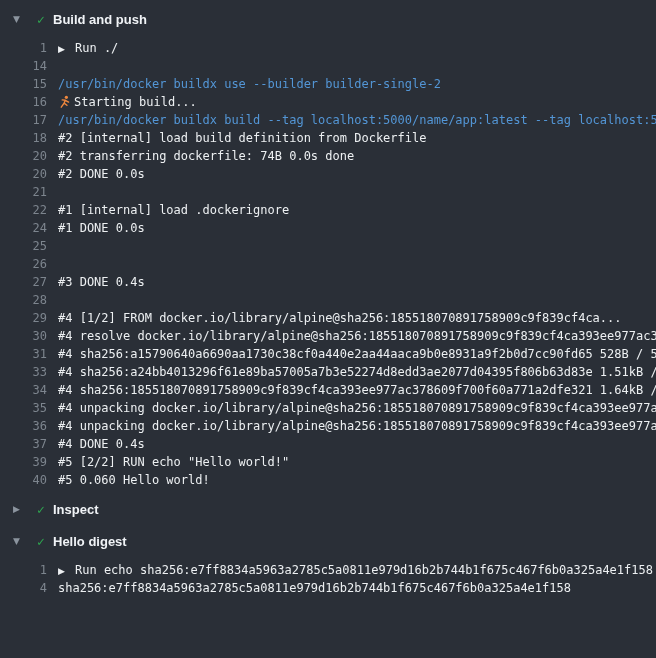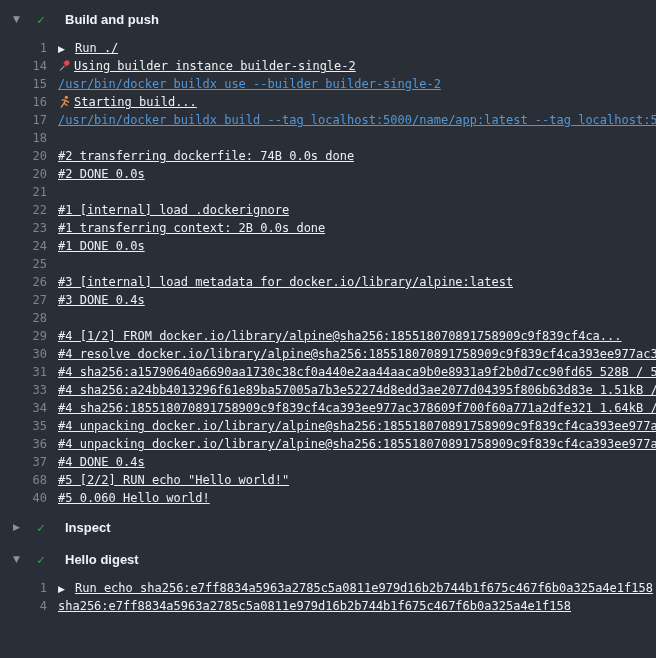--- a/index.html
+++ b/index.html
@@ -30,21 +30,20 @@
   }
   .check {
     flex: none;
     width: 16px;
     margin-left: 10px;
     font-size: 13px;
     font-weight: bold;
     color: var(--check_green, #2ea44f);
   }
   .section-title {
-    margin-left: 12px;
     font-family: "Liberation Sans", "DejaVu Sans", sans-serif;
     font-size: 13px;
     font-weight: 700;
     color: var(--header_text, #f0f3f6);
   }
   .section-image-digest { margin-top: 6px; }
   .lines { padding: 7px 0; }
   .line {
     display: flex;
     height: 18px;
@@ -56,21 +55,20 @@
     width: 47px;
     text-align: right;
     color: var(--line_number, #7d858e);
     cursor: pointer;
   }
   .content {
     margin-left: 11px;
     white-space: pre;
     overflow: hidden;
     color: var(--text, #edf0f2);
-    text-decoration: underline;
   }
   .content.command { color: var(--command, #5396d6); text-align: center; }
   .group-arrow {
     display: inline-block;
     width: 17px;
     font-family: "DejaVu Sans", sans-serif;
     font-size: 9px;
     color: var(--text, #edf0f2);
     cursor: pointer;
   }
@@ -88,75 +86,66 @@
       <span class="check">✓</span>
       <span class="section-title">Build and push</span>
     </div>
     <div class="lines">
         <div class="line">
           <span class="num">1</span>
           <span class="content group"><span class="group-arrow">▶</span>Run ./</span>
         </div>
         <div class="line">
           <span class="num">14</span>
-          <span class="content icon"><span class="inline-icon"><svg width="13" height="13" viewBox="0 0 16 16">
-                <line x1="2.5" y1="14" x2="8" y2="8.5" stroke="#9aa0a6" stroke-width="1.4"></line>
-                <path d="M8.5 3.5 L12.5 7.5 L10.5 9.5 L6.5 5.5 Z" fill="#c73a3a"></path>
-                <circle cx="11" cy="4.6" r="3.1" fill="#e5484d"></circle>
-              </svg></span>Using builder instance builder-single-2</span>
         </div>
         <div class="line">
           <span class="num">15</span>
           <span class="content command">/usr/bin/docker buildx use --builder builder-single-2</span>
         </div>
         <div class="line">
           <span class="num">16</span>
           <span class="content icon"><span class="inline-icon"><svg width="13" height="13" viewBox="0 0 16 16">
                 <circle cx="10.3" cy="2.8" r="2" fill="#f0883e"></circle>
                 <path d="M4 15 L7.5 10 L9 6.5 M9 6.5 L13 8.8 M9 6.5 L5.2 6 M7.5 10 L11 12.6" stroke="#f0883e" stroke-width="1.7" fill="none" stroke-linecap="round"></path>
               </svg></span>Starting build...</span>
         </div>
         <div class="line">
           <span class="num">17</span>
           <span class="content command">/usr/bin/docker buildx build --tag localhost:5000/name/app:latest --tag localhost:50</span>
         </div>
         <div class="line">
           <span class="num">18</span>
+          <span class="content plain">#2 [internal] load build definition from Dockerfile</span>
         </div>
         <div class="line">
           <span class="num">20</span>
           <span class="content plain">#2 transferring dockerfile: 74B 0.0s done</span>
         </div>
         <div class="line">
           <span class="num">20</span>
           <span class="content plain">#2 DONE 0.0s</span>
         </div>
         <div class="line">
           <span class="num">21</span>
           <span class="content blank"></span>
         </div>
         <div class="line">
           <span class="num">22</span>
           <span class="content plain">#1 [internal] load .dockerignore</span>
         </div>
         <div class="line">
-          <span class="num">23</span>
-          <span class="content plain">#1 transferring context: 2B 0.0s done</span>
-        </div>
-        <div class="line">
           <span class="num">24</span>
           <span class="content plain">#1 DONE 0.0s</span>
         </div>
         <div class="line">
           <span class="num">25</span>
           <span class="content blank"></span>
         </div>
         <div class="line">
           <span class="num">26</span>
-          <span class="content plain">#3 [internal] load metadata for docker.io/library/alpine:latest</span>
         </div>
         <div class="line">
           <span class="num">27</span>
           <span class="content plain">#3 DONE 0.4s</span>
         </div>
         <div class="line">
           <span class="num">28</span>
           <span class="content blank"></span>
         </div>
         <div class="line">
@@ -185,21 +174,21 @@
         </div>
         <div class="line">
           <span class="num">36</span>
           <span class="content plain">#4 unpacking docker.io/library/alpine@sha256:185518070891758909c9f839cf4ca393ee977a</span>
         </div>
         <div class="line">
           <span class="num">37</span>
           <span class="content plain">#4 DONE 0.4s</span>
         </div>
         <div class="line">
-          <span class="num">68</span>
+          <span class="num">39</span>
           <span class="content plain">#5 [2/2] RUN echo "Hello world!"</span>
         </div>
         <div class="line">
           <span class="num">40</span>
           <span class="content plain">#5 0.060 Hello world!</span>
         </div>
       </div>
   </div>
 
   <div class="section section-inspect">

